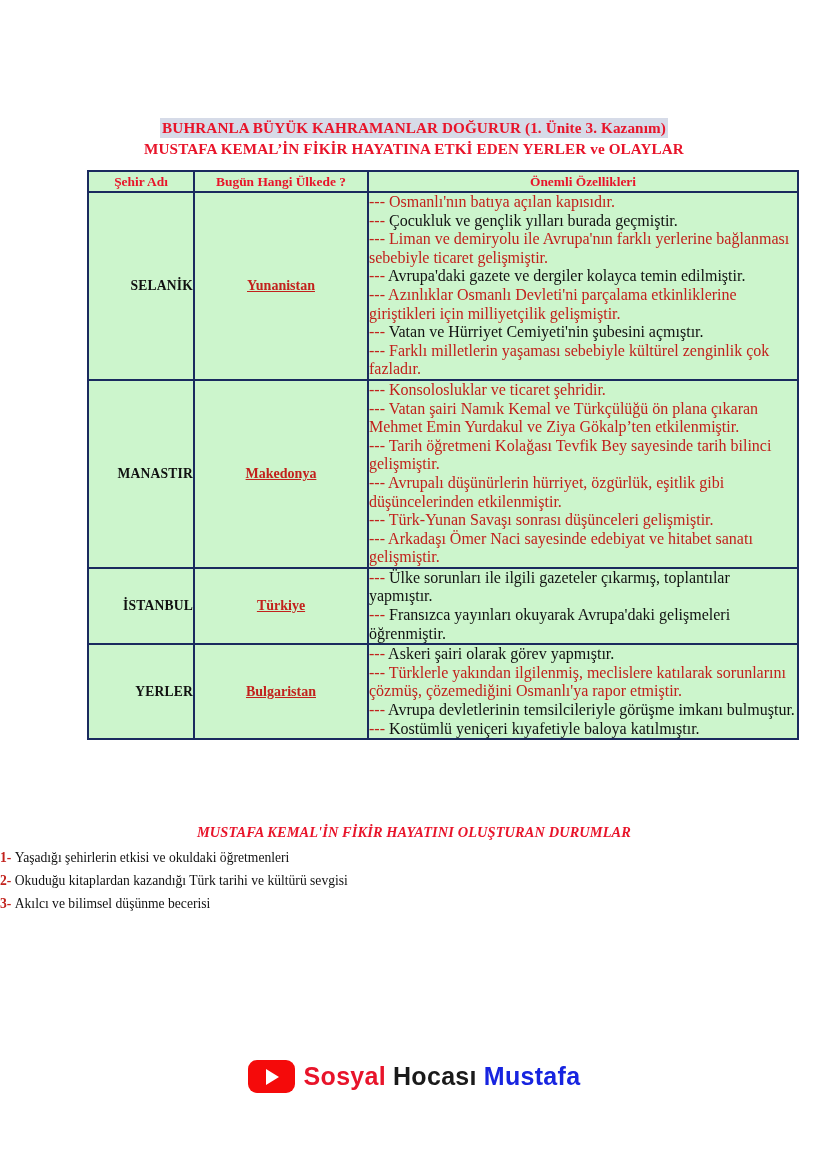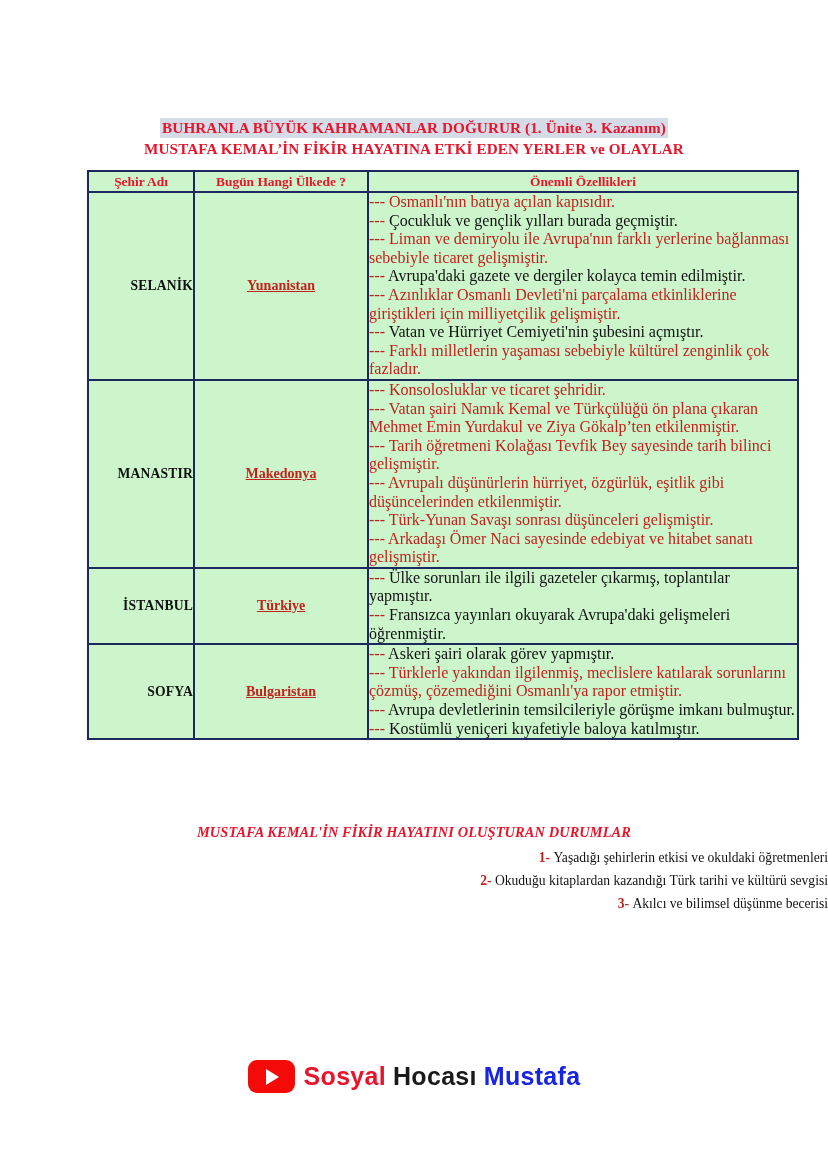--- a/index.html
+++ b/index.html
@@ -127,22 +127,20 @@
   }
   .bullet-list {
     margin: 4px 0 0 0;
     padding: 0;
     list-style: none;
   }
   .bullet-list li {
     font-size: 13.6px;
     line-height: 23px;
     color: #111111;
-    padding-left: 148px;
-    text-align: right;
   }
   .bullet-list li .num {
     color: #c2211c;
     font-weight: bold;
   }
 
   
   .footer {
     position: absolute;
     left: 0;
@@ -235,21 +233,21 @@
           </tr>
           <tr>
             <td class="city">İSTANBUL</td>
             <td class="country">Türkiye</td>
             <td class="features">
               <div class="feat-line"><span class="dash">--- </span><span>Ülke sorunları ile ilgili gazeteler çıkarmış, toplantılar yapmıştır.</span></div>
               <div class="feat-line"><span class="dash">--- </span><span>Fransızca yayınları okuyarak Avrupa'daki gelişmeleri öğrenmiştir.</span></div>
             </td>
           </tr>
           <tr>
-            <td class="city">SOFYA</td>
+            <td class="city">YERLER</td>
             <td class="country">Bulgaristan</td>
             <td class="features">
               <div class="feat-line"><span class="dash">--- </span><span>Askeri şairi olarak görev yapmıştır.</span></div>
               <div class="feat-line red"><span class="dash">--- </span><span>Türklerle yakından ilgilenmiş, meclislere katılarak sorunlarını çözmüş, çözemediğini Osmanlı'ya rapor etmiştir.</span></div>
               <div class="feat-line"><span class="dash">--- </span><span>Avrupa devletlerinin temsilcileriyle görüşme imkanı bulmuştur.</span></div>
               <div class="feat-line"><span class="dash">--- </span><span>Kostümlü yeniçeri kıyafetiyle baloya katılmıştır.</span></div>
             </td>
           </tr>
         </tbody>
     </table>

